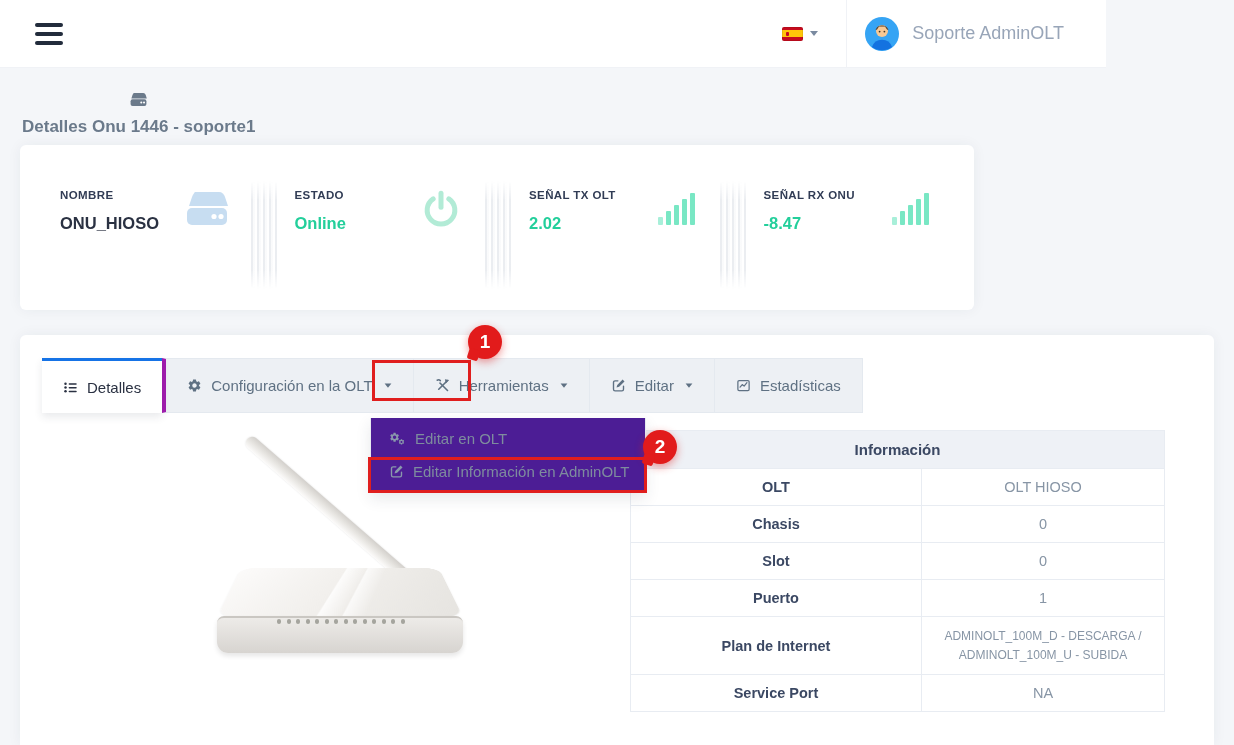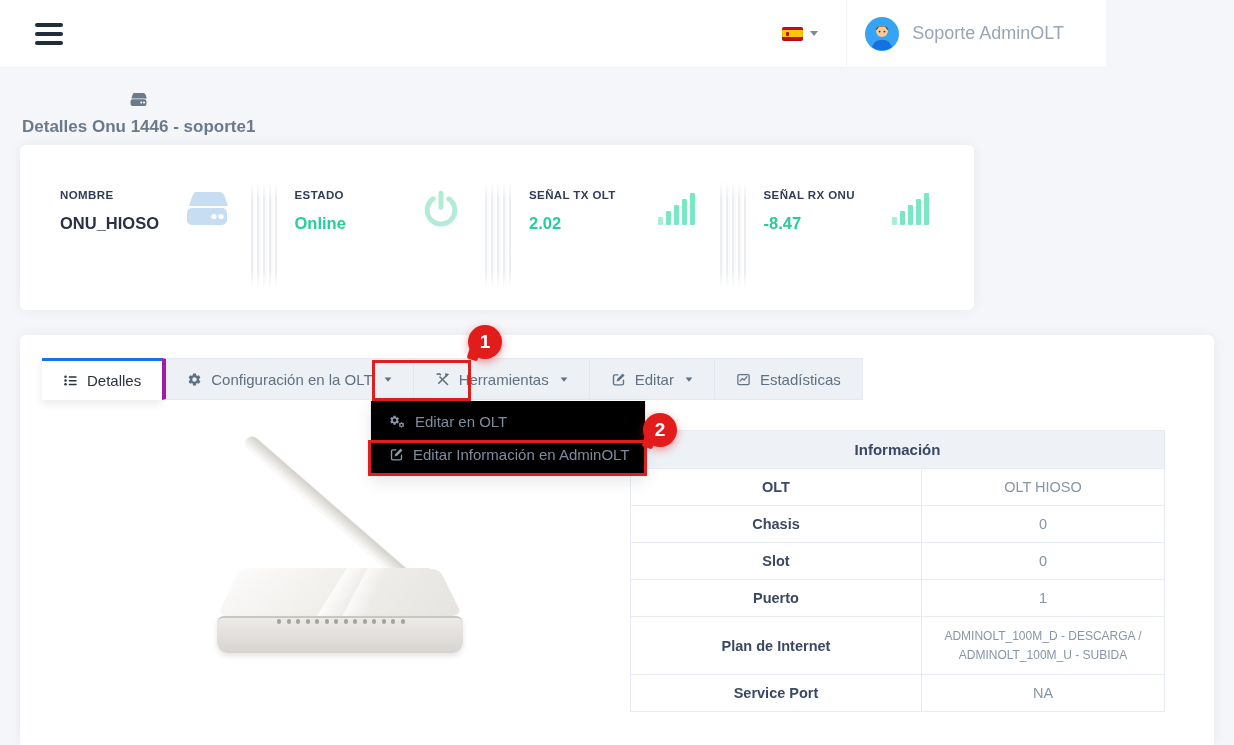--- a/index.html
+++ b/index.html
@@ -57,21 +57,21 @@
     mask-image:linear-gradient(180deg, transparent, #000 18%, #000 82%, transparent);
     filter:blur(.4px);
   }
   
   .main-card {
     position:absolute; left:20px; top:335px; width:1194px; height:410px;
     background:#fff; border-radius:6px 6px 0 0; box-shadow:0 0 14px rgba(33,48,73,.06);
   }
   .tabs { position:absolute; left:22px; top:23px; display:flex; z-index:4; }
   .tab {
-    height:42px; display:flex; align-items:center; gap:9px; padding:0 21px;
+    height:55px; display:flex; align-items:center; gap:9px; padding:0 21px;
     background:#edf0f4; border:1px solid #e4e9ef; border-left:none;
     color:#5f7183; font-size:15px; cursor:pointer; white-space:nowrap;
   }
   .tab .caret { border-top-color:#5f7183; margin-left:2px; transform:scale(.85); }
   .tab.active {
     background:#fff; border:none; border-top:3px solid #1673e6; color:#2a3142;
     box-shadow:0 4px 8px rgba(42,49,66,.10); position:relative; z-index:3;
   }
   .tab-icon { display:flex; align-items:center; }
   .red-box {
@@ -83,22 +83,22 @@
     color:#fff; font-size:19px; font-weight:bold; display:flex; align-items:center; justify-content:center;
     z-index:30; box-shadow:0 3px 8px rgba(224,30,30,.45);
   }
   .step-badge::after {
     content:""; position:absolute; left:0px; bottom:-1px; width:11px; height:11px;
     background:#e21b1b; border-radius:2px; transform:rotate(18deg); z-index:-1;
   }
   .badge1 { left:426px; top:-33px; }
   
   .dropdown {
-    position:absolute; left:350px; top:66px; width:276px;
-    background:#000000; border:1px solid #e6eaf0; border-top:none;
+    position:absolute; left:350px; top:83px; width:276px;
+    background:#4c1d95; border:1px solid #e6eaf0; border-top:none;
     box-shadow:0 6px 14px rgba(42,49,66,.10); z-index:10; padding:4px 0;
   }
   .dropdown-item {
     display:flex; align-items:center; gap:9px; padding:8px 18px;
     font-size:15px; color:#7e8c9e; cursor:pointer; white-space:nowrap;
   }
   .dropdown-item .tab-icon { color:#8a98ac; }
   .red-box.box2 { left:-3px; top:39px; width:279px; height:36px; }
   .badge2 { left:272px; top:12px; }
   

